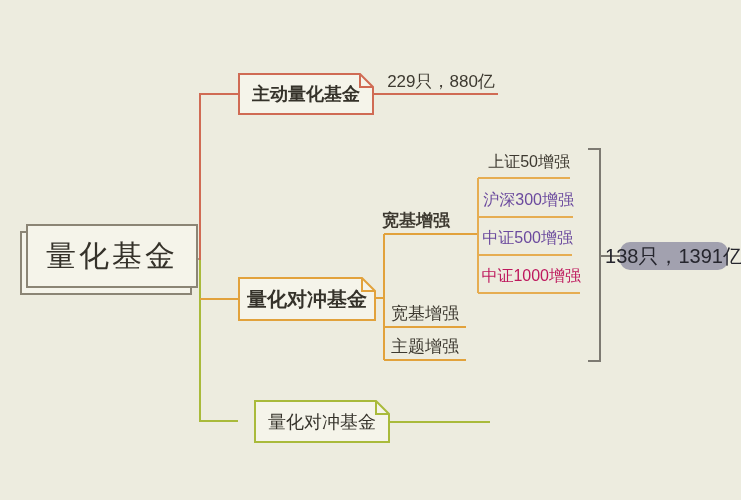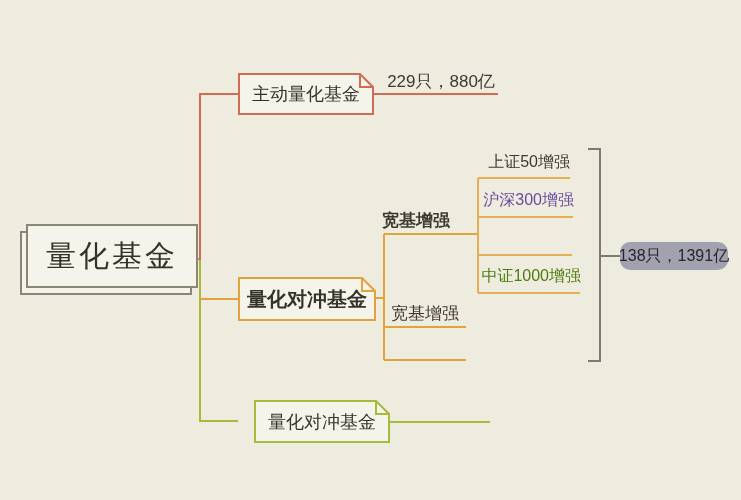--- a/index.html
+++ b/index.html
@@ -41,21 +41,21 @@
   }
   .root-shadow { left: 20px; top: 231px; width: 172px; height: 64px; }
 
   .topic-box {
     position: absolute;
     background: var(--box-fill);
     display: flex; align-items: center; justify-content: center;
     white-space: nowrap;
     color: var(--text-dark);
   }
-  .active-box { left: 238px; top: 73px;  width: 136px; height: 42px; border: 2px solid var(--salmon); font-size: 18px; font-weight: 400; }
+  .active-box { left: 238px; top: 73px;  width: 136px; height: 42px; border: 2px solid var(--salmon); font-size: 18px; font-weight: 700; }
   .index-box  { left: 238px; top: 277px; width: 138px; height: 44px; border: 2px solid var(--amber);  font-size: 20px; font-weight: 700; }
   .hedge-box  { left: 238px; top: 400px; width: 136px; height: 43px; border: 2px solid var(--green);  font-size: 18px; font-weight: 500; margin-left: 16px; }
 
   .fold-patch {
     position: absolute; top: -2px; right: -2px;
     width: 15px; height: 15px;
     background: var(--canvas-bg);
   }
   .fold-svg { position: absolute; top: -2px; right: -2px; width: 15px; height: 15px; display: block; }
   .fold-svg path { fill: var(--box-fill); stroke-width: 2; }
@@ -82,21 +82,21 @@
     line-height: 20px;
   }
 
   .summary-badge {
     position: absolute;
     left: 620px; top: 242px; width: 108px; height: 28px;
     border-radius: 10px;
     background: var(--badge-bg);
     color: var(--badge-text);
     display: flex; align-items: center; justify-content: center;
-    font-size: 16px; font-weight: 500; white-space: nowrap;
+    font-size: 20px; font-weight: 500; white-space: nowrap;
   }
 </style>
 </head>
 <body>
 
 <div class="canvas">
 
   <svg class="wires" width="741" height="500" viewBox="0 0 741 500">
     <path class="ln-stub" d="M188 259 H200"></path>
     <path class="ln-green" d="M200 258 V421 H238"></path>
@@ -135,24 +135,26 @@
   <div class="topic-box index-box">
     <span>量化对冲基金</span>
     <span class="fold-patch"></span>
     <svg class="fold-svg fold-amber" viewBox="0 0 15 15">
       <path d="M1 1 L1 14 L14 14 Z"></path>
     </svg>
   </div>
 
   <div class="leaf-label" style="left:369px; top:210px; width:94px;font-weight:bold;">宽基增强</div>
   <div class="leaf-label" style="left:384px; top:303px; width:82px;">宽基增强</div>
+  <div class="leaf-label" style="left:384px; top:336px; width:82px;">主题增强</div>
 
   <div class="leaf-label leaf-sm" style="left: 478px; top: 151px; width: 92px; color: rgb(61, 57, 48);">上证50增强</div>
   <div class="leaf-label leaf-sm" style="left: 478px; top: 189px; width: 96px; color: rgb(107, 74, 158);">沪深300增强</div>
-  <div class="leaf-label leaf-sm" style="left: 477px; top: 265px; width: 104px; color: #4d7c0f;">中证1000增强</div>
+  <div class="leaf-label leaf-sm" style="left: 478px; top: 227px; width: 95px; color: rgb(107, 74, 158);">中证500增强</div>
+  <div class="leaf-label leaf-sm" style="left: 477px; top: 265px; width: 104px; color: #be185d;">中证1000增强</div>
 
   <div class="summary-badge">
     <span>138只，1391亿</span>
   </div>
 
   <div class="topic-box hedge-box">
     <span>量化对冲基金</span>
     <span class="fold-patch"></span>
     <svg class="fold-svg fold-green" viewBox="0 0 15 15">
       <path d="M1 1 L1 14 L14 14 Z"></path>

